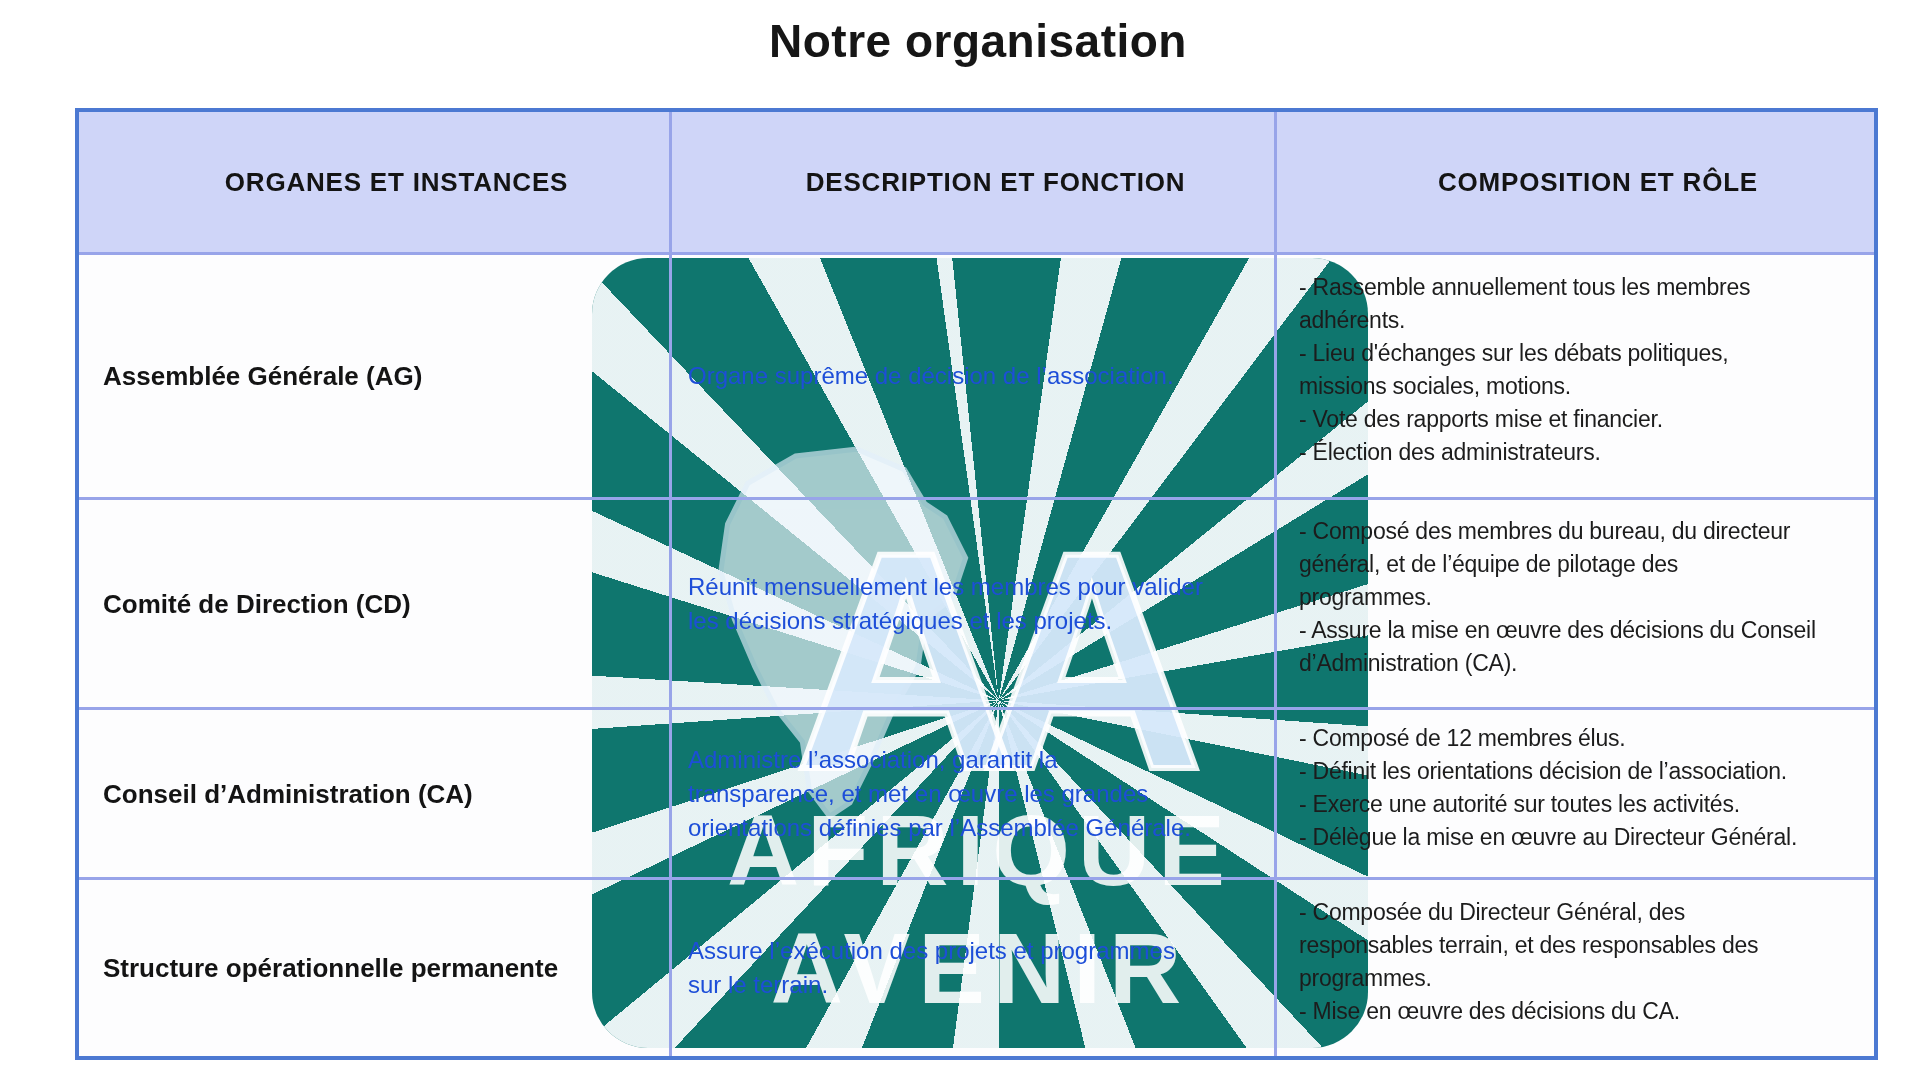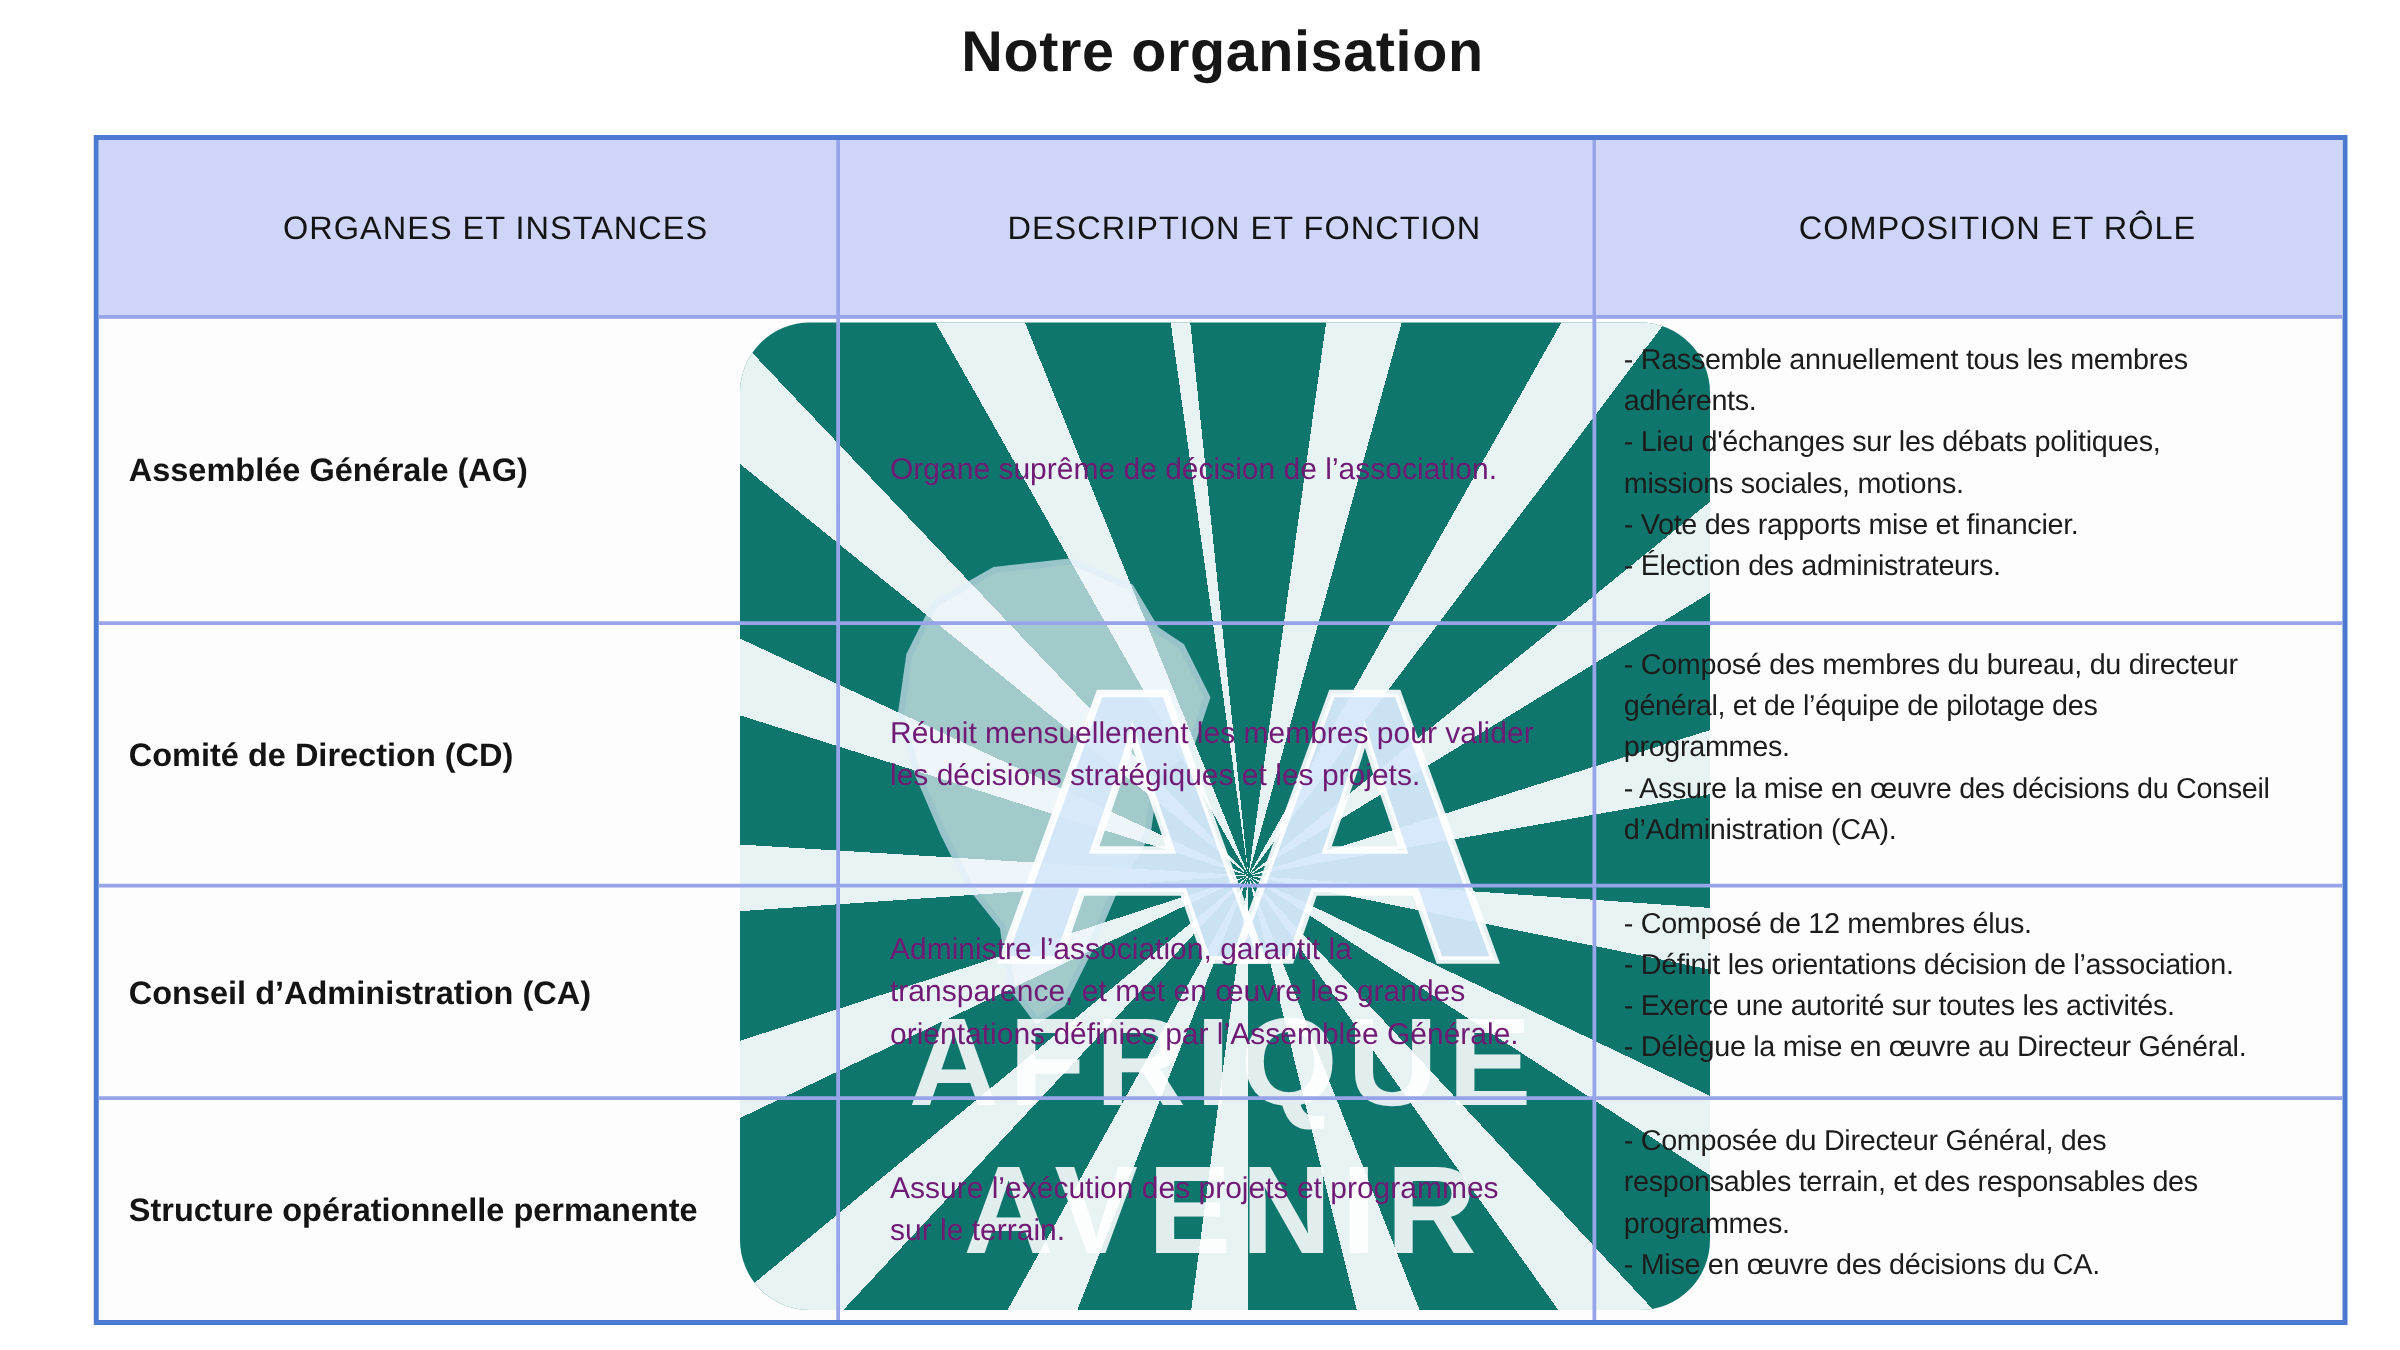--- a/index.html
+++ b/index.html
@@ -46,24 +46,24 @@
   }
   .cell{
     position:relative;z-index:2;box-sizing:border-box;background:transparent;
     border-right:3px solid #98a4e9;border-bottom:3px solid #98a4e9;
     display:flex;flex-direction:column;justify-content:center;
   }
   .cell.last-col{border-right:none;}
   .cell.last-row{border-bottom:none;}
   .hcell{
     background:#cfd5f8;align-items:center;justify-content:center;
-    font-weight:normal;font-size:26px;letter-spacing:0.8px;color:#141414;text-align:center;padding-left:45px;
+    font-weight:bold;font-size:26px;letter-spacing:0.8px;color:#141414;text-align:center;padding-left:45px;
   }
   .c-org{padding:0 18px 0 24px;font-weight:bold;font-size:26px;line-height:32px;color:#141414;}
-  .c-desc{padding:10px 14px 10px 40px;font-size:24px;line-height:34px;color:#701a75;white-space:pre-line;}
+  .c-desc{padding:10px 14px 10px 16px;font-size:24px;line-height:34px;color:#1d4ed8;white-space:pre-line;}
   .c-comp{padding:0 8px 12px 22px;font-size:23px;line-height:33px;color:#1c1c1c;letter-spacing:-0.25px;}
   .c-comp .bullet-line{white-space:pre-line;}
 </style>
 </head>
 <body>
 
 <div class="page">
 
   <h1 class="page-title">Notre organisation</h1>
 

